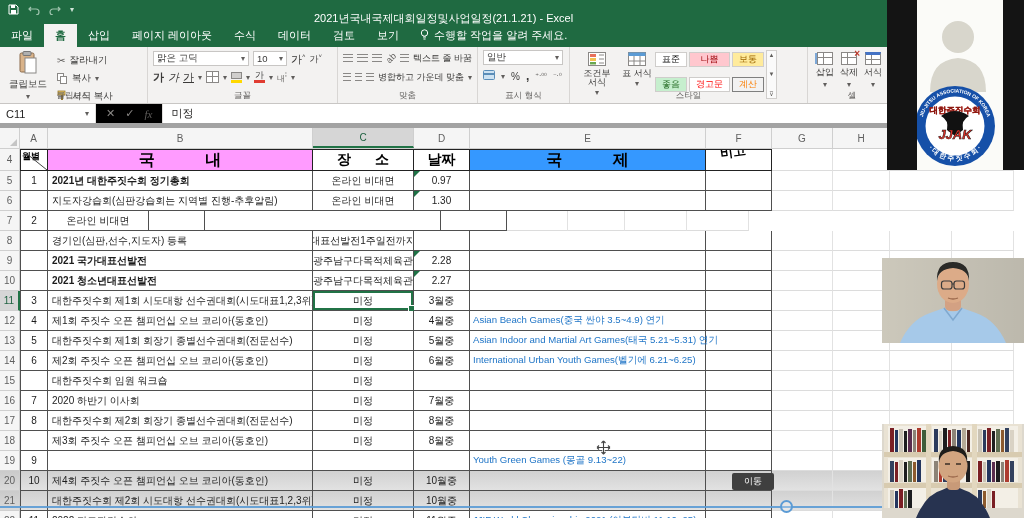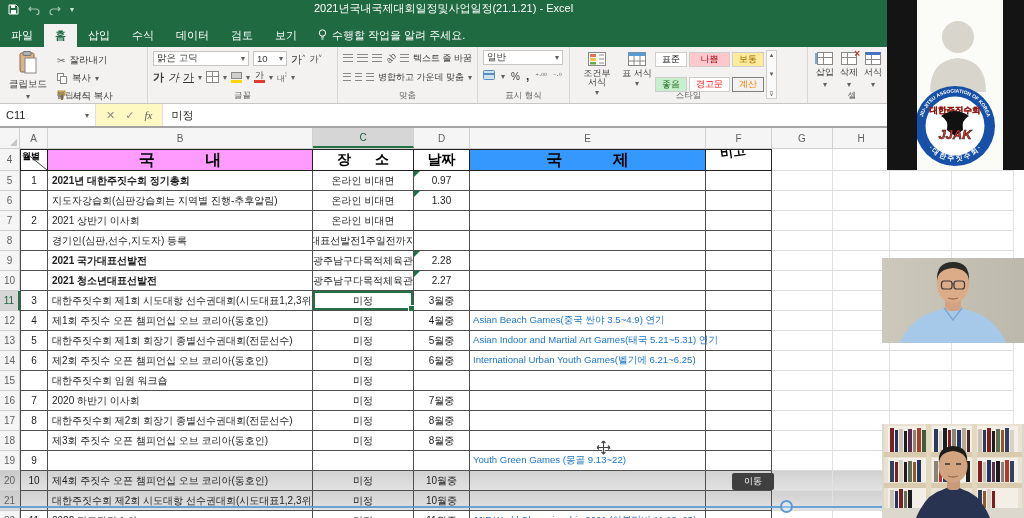--- a/index.html
+++ b/index.html
@@ -4,21 +4,21 @@
 <style>
   html,body{margin:0;padding:0;background:#333;}
   .app{position:relative;width:1024px;height:518px;overflow:hidden;background:#fff;
        font-family:"Liberation Sans","DejaVu Sans",sans-serif;-webkit-font-smoothing:antialiased;}
   .app *{box-sizing:border-box;}
 
   
   .titlebar{position:absolute;left:0;top:0;width:100%;height:25px;background:#1f6a41;}
   .qat{position:absolute;left:8px;top:4px;display:flex;gap:9px;align-items:center;}
   .qat svg{display:block;}
-  .title{position:absolute;left:0;top:1px;width:887px;text-align:center;color:#fff;font-size:11px;}
+  .title{position:absolute;left:0;top:11px;width:887px;text-align:center;color:#fff;font-size:11px;}
 
   
   .menubar{position:absolute;left:0;top:25px;width:100%;height:22px;background:#1f6a41;display:flex;align-items:flex-end;}
   .mtab{color:#fff;font-size:11px;padding:4px 11px 4px 11px;cursor:default;white-space:nowrap;}
   .mtab.active{background:#f3f2f1;color:#1f6a41;font-weight:bold;}
   .tellme{display:flex;align-items:center;gap:5px;color:#fff;font-size:11px;padding:4px 10px;}
 
   
   .ribbon{position:absolute;left:0;top:47px;width:100%;height:57px;background:#f3f2f1;
           border-bottom:1px solid #c8c6c4;display:flex;font-size:10px;color:#3b3a39;}
@@ -44,22 +44,22 @@
   .gallery{display:grid;grid-template-columns:auto auto auto;grid-gap:2px;margin-top:2px;}
   .gscroll{width:11px;margin-left:2px;display:flex;flex-direction:column;justify-content:space-between;
            border:1px solid #d0cecc;background:#fafafa;font-size:6px;color:#605e5c;align-items:center;padding:1px 0;}
   .cellbtn{display:flex;flex-direction:column;align-items:center;font-size:9px;gap:1px;padding:2px 3px;}
   .gridico{width:16px;height:13px;border:1px solid #8a8886;position:relative;background:
            linear-gradient(#fff,#fff);}
   .gridico::before{content:"";position:absolute;left:0;top:4px;width:100%;height:1px;background:#8a8886;}
   .gridico::after{content:"";position:absolute;left:5px;top:0;width:1px;height:100%;background:#8a8886;}
 
   
-  .fbar{position:absolute;left:0;top:104px;width:100%;height:24px;background:#fef9c3;
-        border-bottom:2px solid #a3a3a3;display:flex;align-items:stretch;font-size:11px;}
+  .fbar{position:absolute;left:0;top:104px;width:100%;height:24px;background:#000000;
+        border-bottom:5px solid #a3a3a3;display:flex;align-items:stretch;font-size:11px;}
   .namebox{width:96px;background:#fff;border-right:1px solid #e1dfdd;display:flex;align-items:center;
            justify-content:space-between;padding:0 6px;color:#252423;}
   .fbtns{display:flex;align-items:center;gap:10px;padding:0 10px;color:#8a8886;border-right:1px solid #e1dfdd;}
   .fx{font-style:italic;font-family:Liberation Serif, serif;color:#605e5c;}
   .fvalue{flex:1;background:#fff;display:flex;align-items:center;padding:0 8px;color:#252423;}
 
   
   .grid{position:absolute;left:0;top:128px;width:100%;height:390px;background:#fff;}
   .chrow{display:flex;height:21px;background:#f5f5f5;border-bottom:1px solid #cfcfcf;}
   .ch{border-right:1px solid #cfcfcf;color:#5f5f5f;font-size:10px;display:flex;align-items:center;
@@ -147,20 +147,21 @@
       <span class="caret" style="color:#cfe4d8">▾</span>
     </div>
     <div class="title">2021년국내국제대회일정및사업일정(21.1.21) - Excel</div>
   </div>
 
   <div class="menubar">
     <span id="mtabs" style="display:flex;">
         <span class="mtab">파일</span>
         <span class="mtab active">홈</span>
         <span class="mtab">삽입</span>
+        <span class="mtab">페이지 레이아웃</span>
         <span class="mtab">수식</span>
         <span class="mtab">데이터</span>
         <span class="mtab">검토</span>
         <span class="mtab">보기</span>
       </span>
     <span class="tellme">
       <span><svg width="9" height="12" viewBox="0 0 9 12">
             <circle cx="4.5" cy="4" r="3.2" fill="none" stroke="#fff" stroke-width="1"></circle>
             <path d="M3 8h3M3.4 10h2.2" stroke="#fff" stroke-width="1"></path>
           </svg></span>
@@ -420,21 +421,20 @@
           <div class="cell w-f tb"></div>
           <div class="cell w-g lg"></div>
           <div class="cell w-h lg"></div>
           <div class="cell w-i lg"></div>
           <div class="cell w-j lg"></div>
           <div class="cell w-k"></div>
         </div>
         <div class="row">
           <div class="cell w-rh rowhdr">7</div>
           <div class="cell w-a tb ca">2</div>
-          <div class="cell w-b tb cb">2021 상반기 이사회</div>
           <div class="cell w-c tb cc">온라인 비대면</div>
           <div class="cell w-d tb cd"></div>
           <div class="cell w-e tb ce"></div>
           <div class="cell w-f tb"></div>
           <div class="cell w-g lg"></div>
           <div class="cell w-h lg"></div>
           <div class="cell w-i lg"></div>
           <div class="cell w-j lg"></div>
           <div class="cell w-k"></div>
         </div>

